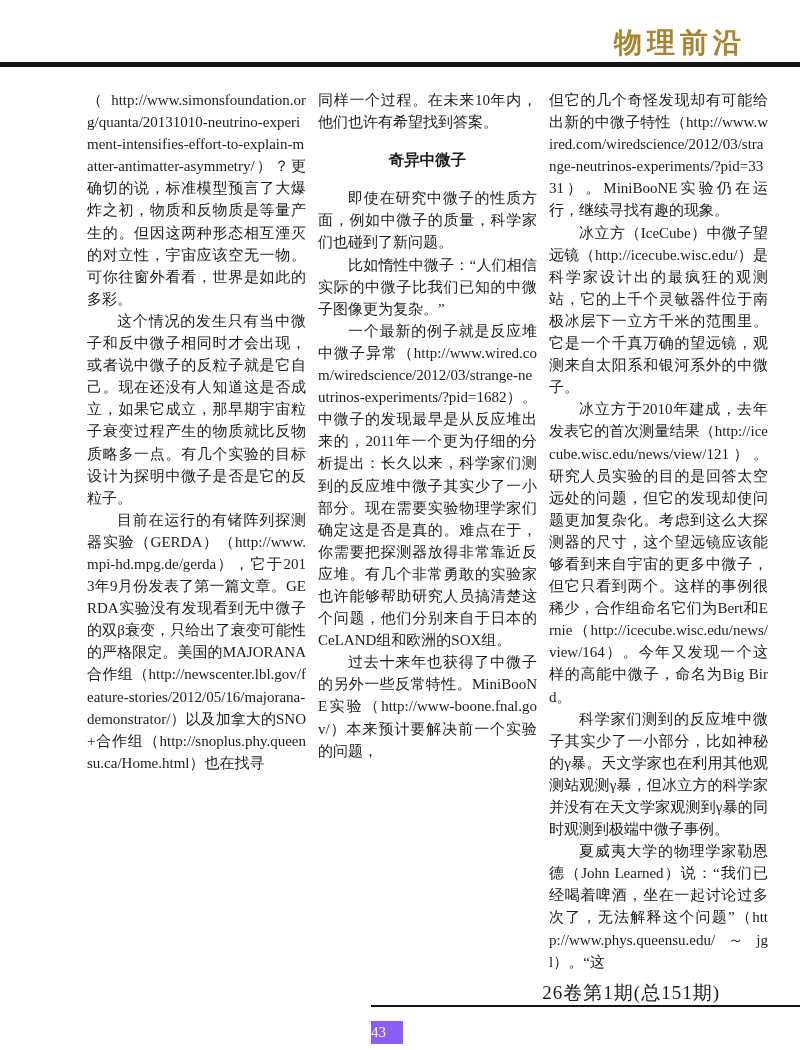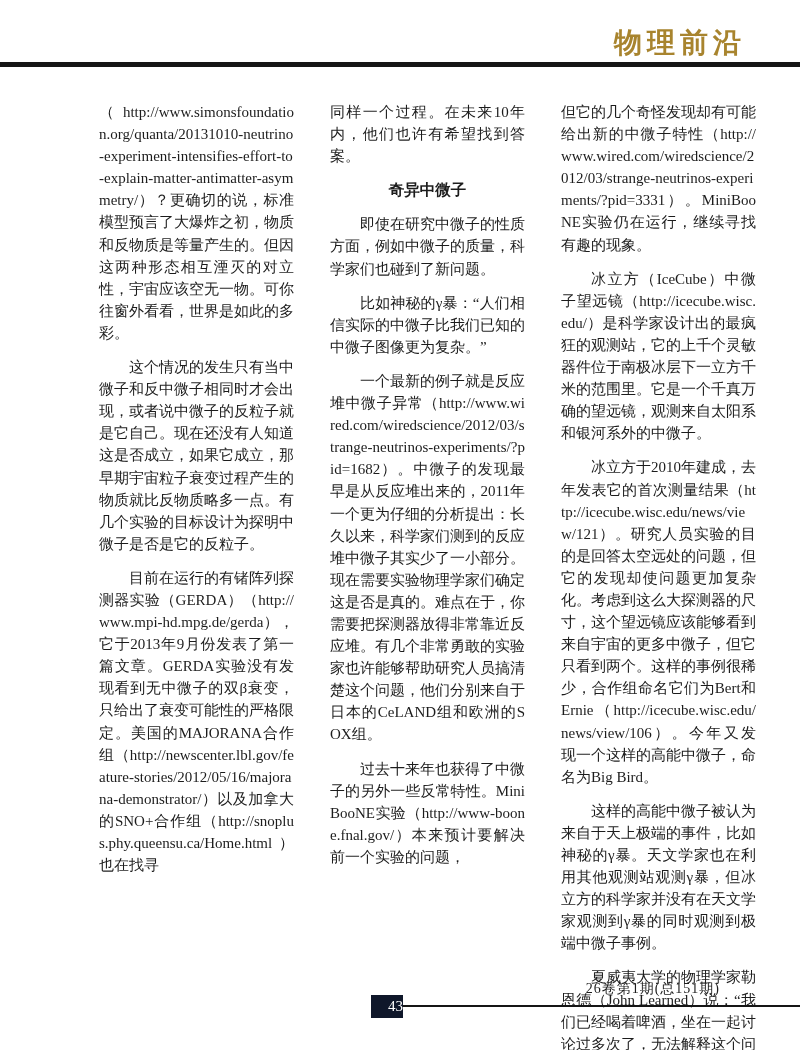--- a/index.html
+++ b/index.html
@@ -40,52 +40,52 @@
   }
   .column {
     width: 219px;
     flex: 0 0 219px;
     font-size: 15px;
     line-height: 22.1px;
     text-align: justify;
     word-break: break-all;
   }
   .column p {
-    margin: 12px;
+    margin: 0;
     text-indent: 2em;
   }
   .column p.no-indent { text-indent: 0; }
   .column .section-heading {
-    margin: 0;
+    margin: 16px;
     font-family: "DejaVu Sans", "Liberation Sans", sans-serif;
     font-weight: bold;
     font-size: 15.5px;
     line-height: 22.1px;
     text-align: center;
   }
   .footer-rule {
     position: absolute;
     top: 1005px; left: 371px;
     width: 429px; height: 2px;
     background: #151515;
   }
   .page-num-badge {
     position: absolute;
-    top: 995px; left: 371px;
+    top: 1021px; left: 371px;
     width: 32px; height: 23px;
-    background: #0f172a;
+    background: #8b5cf6;
     color: #ffffff;
     font-size: 15px;
     line-height: 23px;
-    text-align: right;
+    text-align: left;
   }
   .issue-label {
     position: absolute;
     top: 980px; right: 80px;
-    font-size: 14px;
+    font-size: 19px;
     letter-spacing: 1px;
   }
 </style>
 </head>
 <body>
 
 <div class="page">
 
   <div class="header-title" style="color: rgb(168, 132, 46);">物理前沿</div>
   <div class="rule-top"></div>
@@ -95,30 +95,30 @@
     <div class="column">
       <p class="no-indent">（http://www.simonsfoundation.org/quanta/20131010-neutrino-experiment-intensifies-effort-to-explain-matter-antimatter-asymmetry/）？更确切的说，标准模型预言了大爆炸之初，物质和反物质是等量产生的。但因这两种形态相互湮灭的对立性，宇宙应该空无一物。可你往窗外看看，世界是如此的多彩。</p>
       <p>这个情况的发生只有当中微子和反中微子相同时才会出现，或者说中微子的反粒子就是它自己。现在还没有人知道这是否成立，如果它成立，那早期宇宙粒子衰变过程产生的物质就比反物质略多一点。有几个实验的目标设计为探明中微子是否是它的反粒子。</p>
       <p>目前在运行的有锗阵列探测器实验（GERDA）（http://www.mpi-hd.mpg.de/gerda），它于2013年9月份发表了第一篇文章。GERDA实验没有发现看到无中微子的双β衰变，只给出了衰变可能性的严格限定。美国的MAJORANA合作组（http://newscenter.lbl.gov/feature-stories/2012/05/16/majorana-demonstrator/）以及加拿大的SNO+合作组（http://snoplus.phy.queensu.ca/Home.html）也在找寻</p>
     </div>
 
     <div class="column">
       <p class="no-indent">同样一个过程。在未来10年内，他们也许有希望找到答案。</p>
       <div class="section-heading">奇异中微子</div>
       <p>即使在研究中微子的性质方面，例如中微子的质量，科学家们也碰到了新问题。</p>
-      <p>比如神秘的γ暴：“人们相信实际的中微子比我们已知的中微子图像更为复杂。”</p>
+      <p>比如惰性中微子：“人们相信实际的中微子比我们已知的中微子图像更为复杂。”</p>
       <p>一个最新的例子就是反应堆中微子异常（http://www.wired.com/wiredscience/2012/03/strange-neutrinos-experiments/?pid=1682）。中微子的发现最早是从反应堆出来的，2011年一个更为仔细的分析提出：长久以来，科学家们测到的反应堆中微子其实少了一小部分。现在需要实验物理学家们确定这是否是真的。难点在于，你需要把探测器放得非常靠近反应堆。有几个非常勇敢的实验家也许能够帮助研究人员搞清楚这个问题，他们分别来自于日本的CeLAND组和欧洲的SOX组。</p>
       <p>过去十来年也获得了中微子的另外一些反常特性。MiniBooNE实验（http://www-boone.fnal.gov/）本来预计要解决前一个实验的问题，</p>
     </div>
 
     <div class="column">
       <p class="no-indent">但它的几个奇怪发现却有可能给出新的中微子特性（http://www.wired.com/wiredscience/2012/03/strange-neutrinos-experiments/?pid=3331）。MiniBooNE实验仍在运行，继续寻找有趣的现象。</p>
       <p>冰立方（IceCube）中微子望远镜（http://icecube.wisc.edu/）是科学家设计出的最疯狂的观测站，它的上千个灵敏器件位于南极冰层下一立方千米的范围里。它是一个千真万确的望远镜，观测来自太阳系和银河系外的中微子。</p>
-      <p>冰立方于2010年建成，去年发表它的首次测量结果（http://icecube.wisc.edu/news/view/121）。研究人员实验的目的是回答太空远处的问题，但它的发现却使问题更加复杂化。考虑到这么大探测器的尺寸，这个望远镜应该能够看到来自宇宙的更多中微子，但它只看到两个。这样的事例很稀少，合作组命名它们为Bert和Ernie（http://icecube.wisc.edu/news/view/106）。今年又发现一个这样的高能中微子，命名为Big Bird。</p>
-      <p>这样的高能中微子被认为来自于天上极端的事件，比如神秘的γ暴。天文学家也在利用其他观测站观测γ暴，但冰立方的科学家并没有在天文学家观测到γ暴的同时观测到极端中微子事例。</p>
+      <p>冰立方于2010年建成，去年发表它的首次测量结果（http://icecube.wisc.edu/news/view/121）。研究人员实验的目的是回答太空远处的问题，但它的发现却使问题更加复杂化。考虑到这么大探测器的尺寸，这个望远镜应该能够看到来自宇宙的更多中微子，但它只看到两个。这样的事例很稀少，合作组命名它们为Bert和Ernie（http://icecube.wisc.edu/news/view/164）。今年又发现一个这样的高能中微子，命名为Big Bird。</p>
+      <p>科学家们测到的反应堆中微子其实少了一小部分，比如神秘的γ暴。天文学家也在利用其他观测站观测γ暴，但冰立方的科学家并没有在天文学家观测到γ暴的同时观测到极端中微子事例。</p>
       <p>夏威夷大学的物理学家勒恩德（John Learned）说：“我们已经喝着啤酒，坐在一起讨论过多次了，无法解释这个问题”（http://www.phys.queensu.edu/～jgl）。“这</p>
     </div>
 
   </div>
 
   <div class="footer-rule"></div>
   <div class="page-num-badge">43</div>
   <div class="issue-label">26卷第1期(总151期)</div>
 
 </div>

